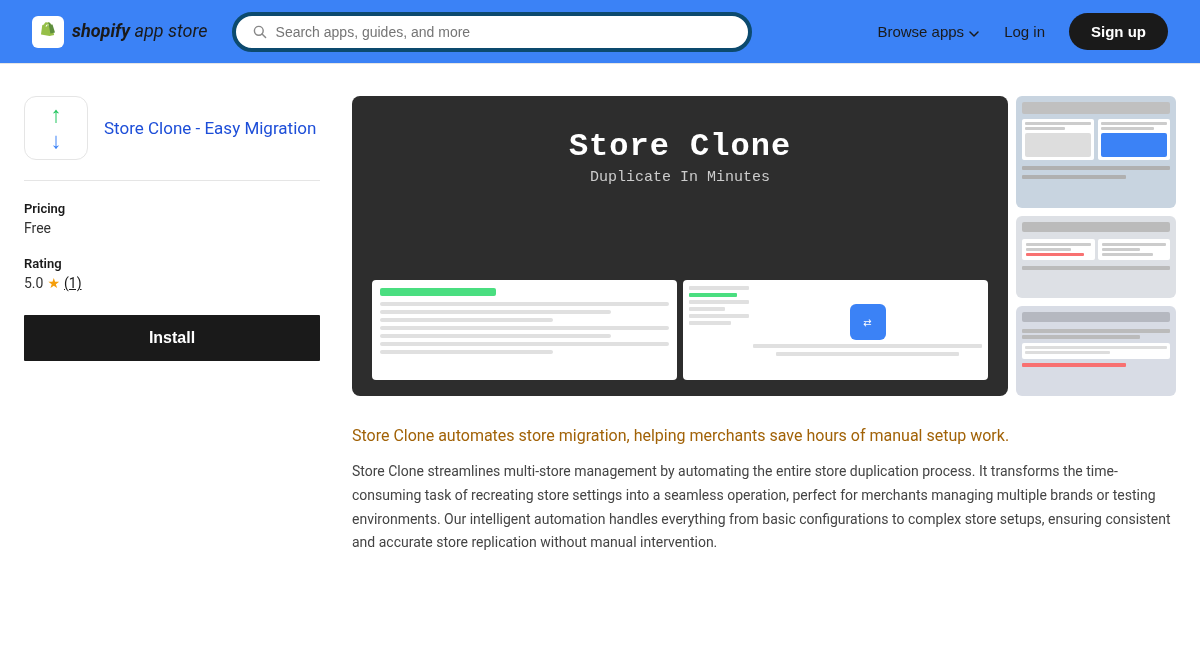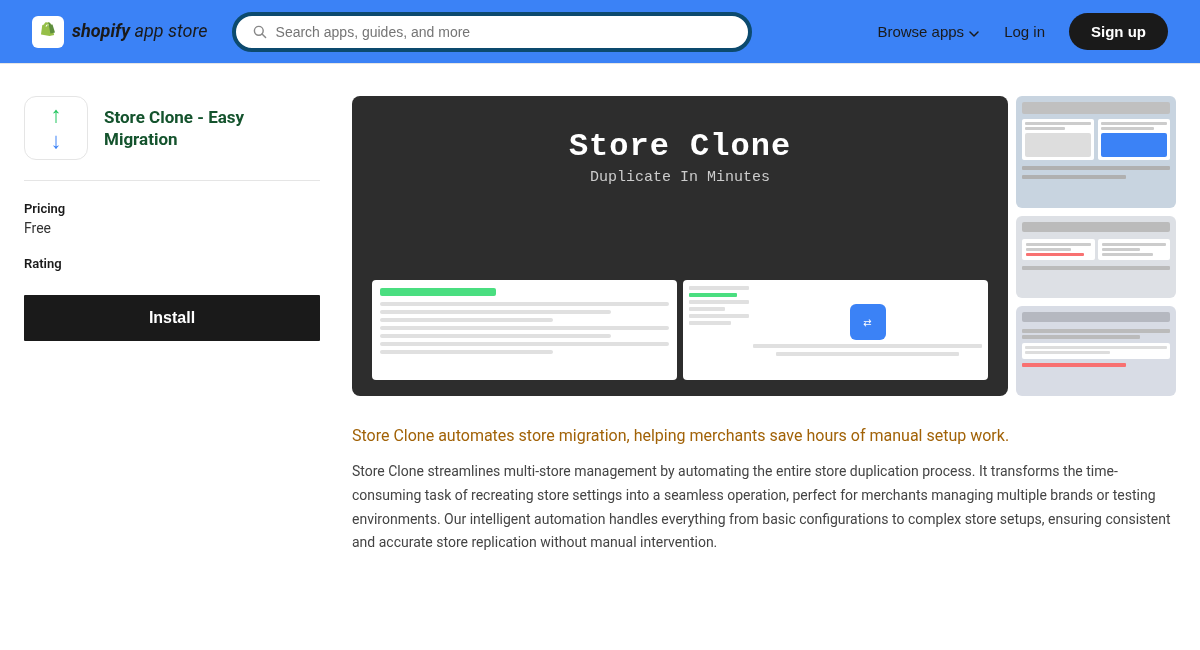--- a/index.html
+++ b/index.html
@@ -120,23 +120,23 @@
       background: #fff;
       border: 1px solid #e5e5e5;
       display: flex;
       align-items: center;
       justify-content: center;
       flex-shrink: 0;
       overflow: hidden;
     }
     .app-name {
       font-size: 17px;
-      font-weight: 700;
+      font-weight: 400;
       line-height: 1.3;
-      color: #14532d;
+      color: #1d4ed8;
     }
 
     .sidebar-section {
       margin-bottom: 20px;
     }
     .sidebar-label {
       font-size: 13px;
       font-weight: 600;
       color: #1a1a1a;
       margin-bottom: 4px;
@@ -337,20 +337,25 @@
       <div class="app-name">Store Clone - Easy Migration</div>
     </div>
 
     <div class="sidebar-section">
       <div class="sidebar-label">Pricing</div>
       <div class="sidebar-value">Free</div>
     </div>
 
     <div class="sidebar-section">
       <div class="sidebar-label">Rating</div>
+      <div class="rating-row">
+        <span style="font-size:14px;color:#333;">5.0</span>
+        <span class="star-icon">★</span>
+        <span class="rating-link">(1)</span>
+      </div>
     </div>
 
 
     <button class="install-btn">Install</button>
   </aside>
 
   <main class="content-area">
 
     <div class="screenshots-grid">
 

